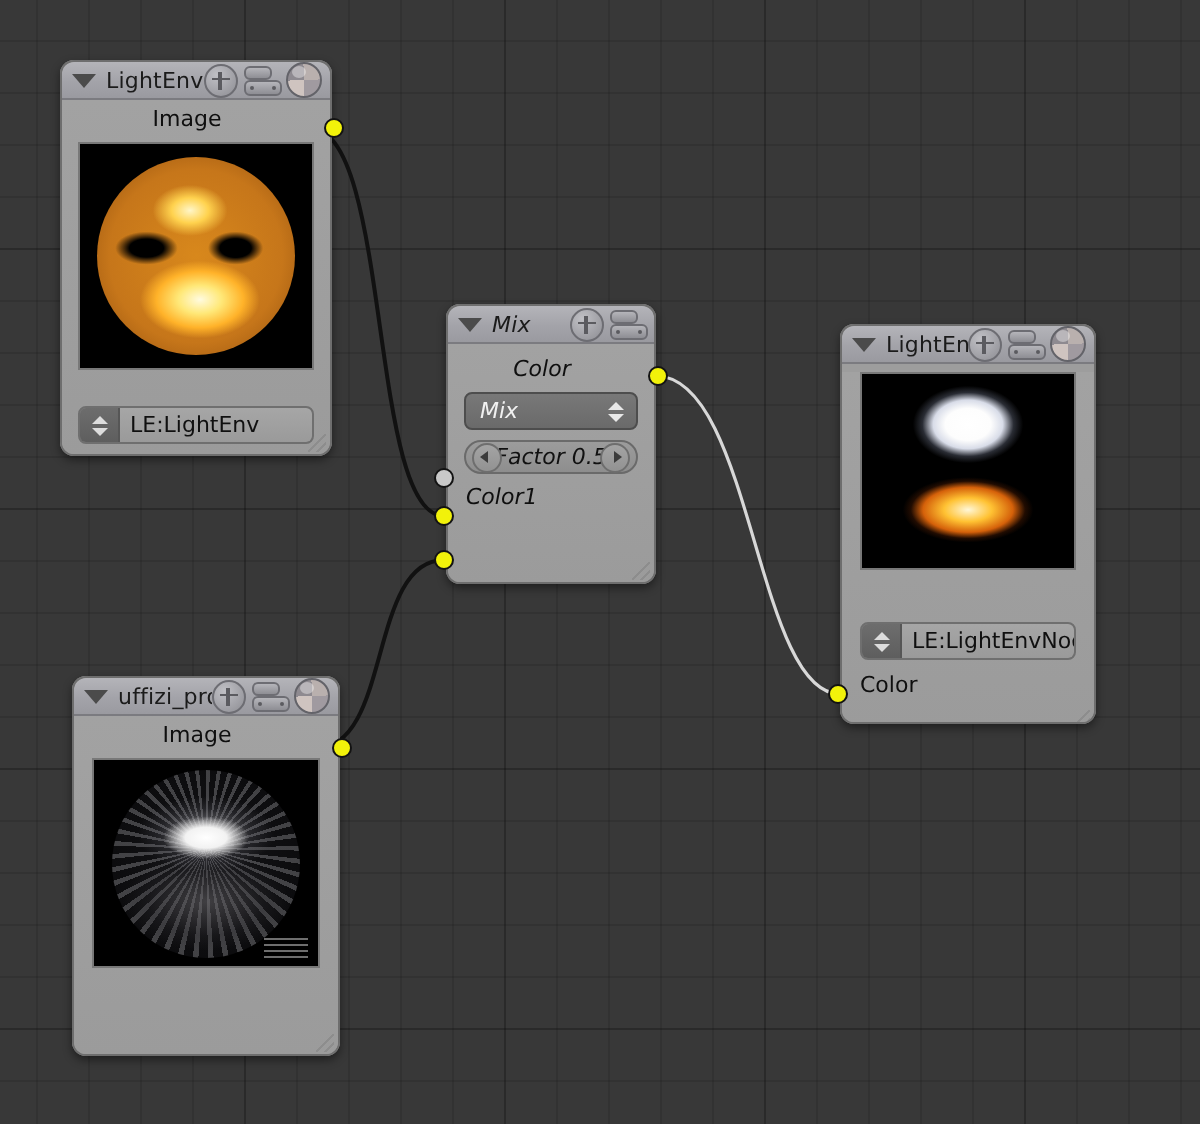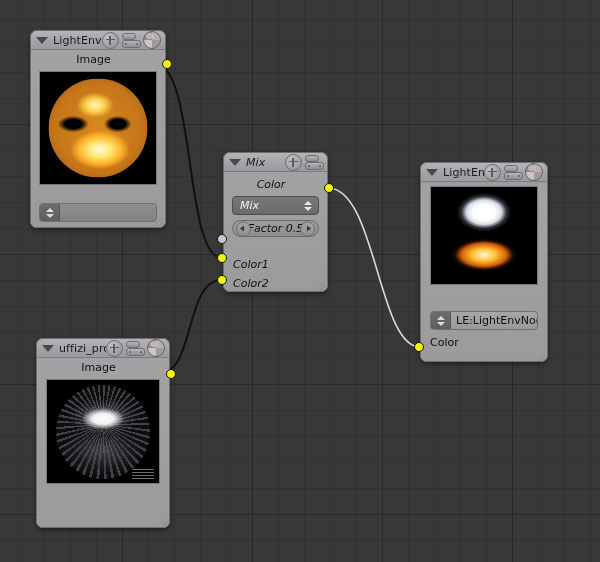--- a/index.html
+++ b/index.html
@@ -240,20 +240,21 @@
                         radial-gradient(ellipse 17px 9px at 25% 46%, #000 0%, #000 50%, rgba(0,0,0,0) 92%),
                         radial-gradient(ellipse 15px 9px at 70% 46%, #000 0%, #000 52%, rgba(0,0,0,0) 92%),
                         radial-gradient(circle at 50% 50%, #d8881c 0%, #c6761a 62%, #a35c12 86%, #6d3a08 100%);">
           </div>
         </div>
         <div class="field-wrap" style="margin:18px 8px 0 8px;">
           <span class="stepper">
             <span class="up"></span>
               <span class="dn"></span>
           </span>
+          <span class="field-text">LE:LightEnv</span>
         </div>
         <span class="resize-grip"></span>
       </div>
     </div>
     <span class="socket yellow" style="right:-6px;top:29px;"></span>
   </div>
 
   <div class="node" id="n2" style="left:223px;top:152px;width:105px;height:140px;font-style:italic;">
     <div class="node-inner">
       <div class="node-header">
@@ -276,25 +277,22 @@
           <span class="dd-arrows">
             <span class="up"></span>
               <span class="dn"></span>
           </span>
         </div>
         <div class="slider" style="margin:5px 8px 0 8px;">
           <span class="sl-arrow l"></span>
           <span>Factor 0.5</span>
           <span class="sl-arrow r"></span>
         </div>
-        <div class="row in" style="margin-top:18px;">
+        <div class="row in" style="margin-top:2px;">
           <span>Color1</span>
-        </div>
-        <div class="row in">
-          <span>Color2</span>
         </div>
         <span class="resize-grip"></span>
       </div>
     </div>
     <span class="socket yellow" style="right:-6px;top:31px;"></span>
     <span class="socket grey" style="left:-6px;top:82px;"></span>
     <span class="socket yellow" style="left:-6px;top:101px;"></span>
     <span class="socket yellow" style="left:-6px;top:123px;"></span>
   </div>
 

